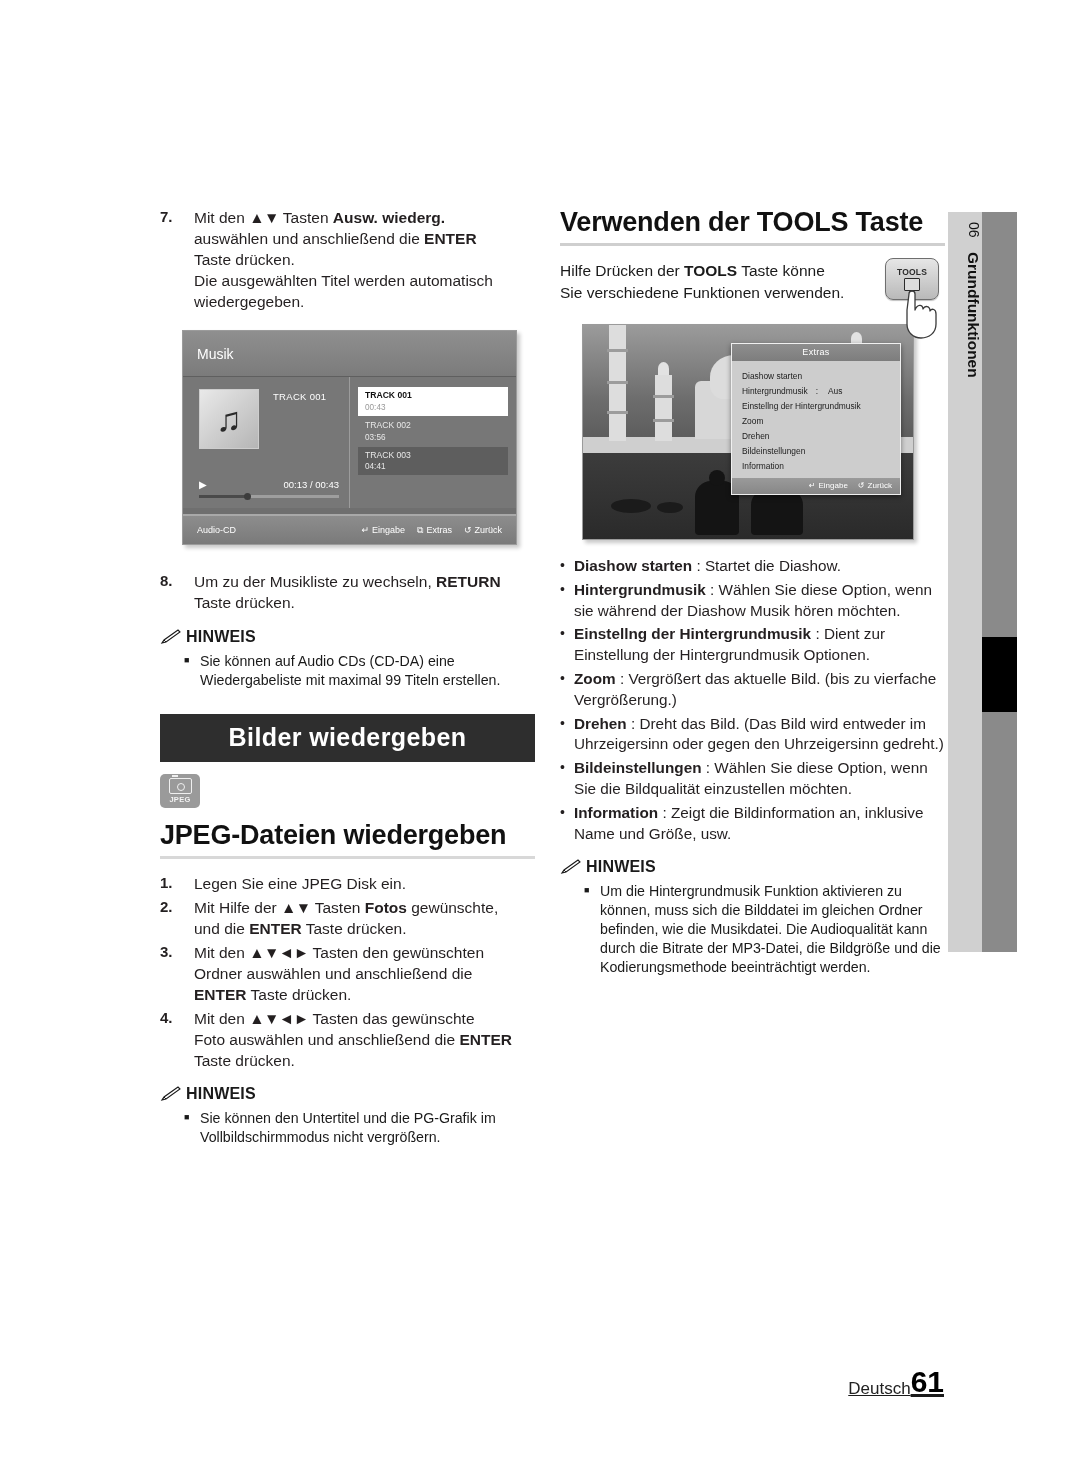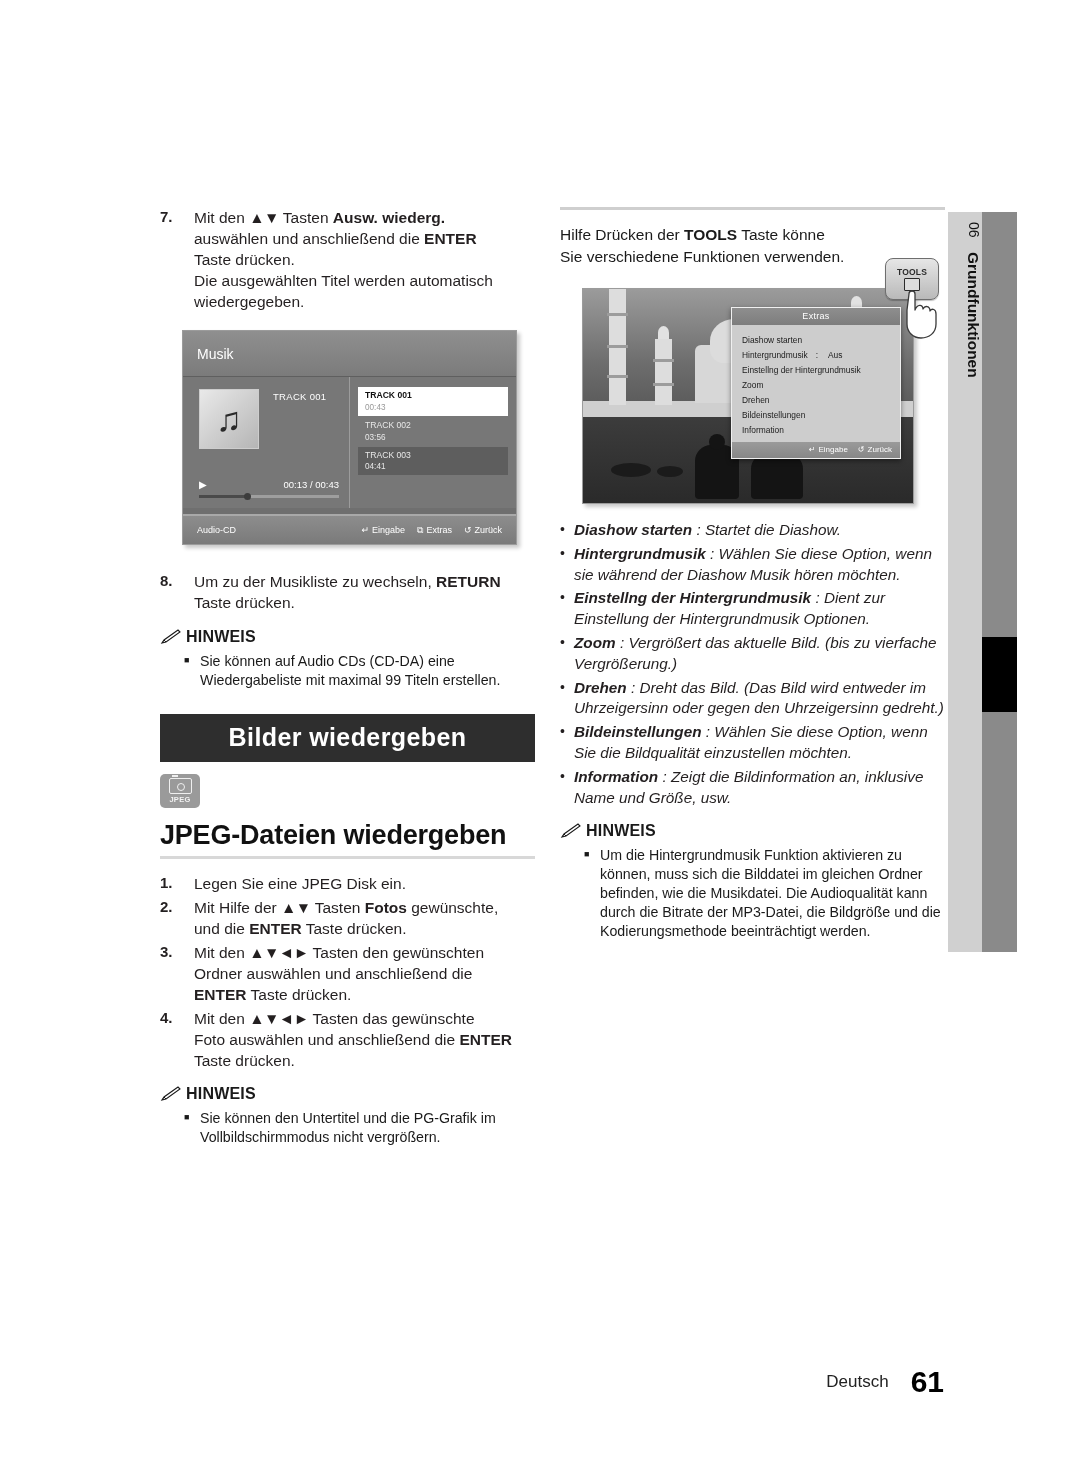--- a/index.html
+++ b/index.html
@@ -204,21 +204,21 @@
     box-sizing:border-box;
     font-size: 15.5px; color:#111;
     gap: 14px;
   }
   .side-tab .vnum { font-size:14px; }
   .side-tab .vname { font-weight:600; }
 
   
   .footer {
     position:absolute; right:136px; bottom:78px;
-    display:flex; align-items:center; gap:22px;
+    display:flex; align-items:flex-end; gap:0;text-decoration:underline;
   }
   .footer .lang { font-size:17px; color:#222; }
   .footer .pg { font-size:30px; font-weight:bold; color:#000; }
 
   
   .shot-music {
     width: 333px; height: 213px;
     margin: 18px 0 0 22px;
     background: #6f6f6f;
     border: 1px solid #9b9b9b;
@@ -399,21 +399,21 @@
   
   .blist { margin-top: 16px; }
   .bitem {
     display:flex;
     font-size: 15.3px;
     line-height: 1.36;
     margin-bottom: 3px;
     color:#231f20;
   }
   .bitem .dot { flex:0 0 14px; font-size:14px; line-height:1.35; }
-  .bitem .txt { flex:1 1 auto;font-style:italic; }
+  .bitem .txt { flex:1 1 auto; }
 </style>
 </head>
 <body>
 
 <div class="page">
 
   <div class="col-left">
 
     <div class="step">
       <div class="num">7.</div>
@@ -554,20 +554,21 @@
       </svg>
       <span class="label">HINWEIS</span>
     </div>
     <div class="note-item">
       <span class="sq">■</span>
       <span class="txt">Sie können den Untertitel und die PG-Grafik im Vollbildschirmmodus nicht vergrößern.</span>
     </div>
   </div>
 
   <div class="col-right">
+    <h1 class="sec">Verwenden der TOOLS Taste</h1>
     <div class="rule dark"></div>
 
     <div style="font-size:15.5px;line-height:1.42;max-width:305px">
       <span>Hilfe Drücken der </span><span class="b">TOOLS</span><span> Taste könne</span><br>
       <span>Sie verschiedene Funktionen verwenden.</span>
     </div>
 
     <div class="shot-photo">
       <div class="ph-sky"></div>
       <div class="ph-ground"></div>

